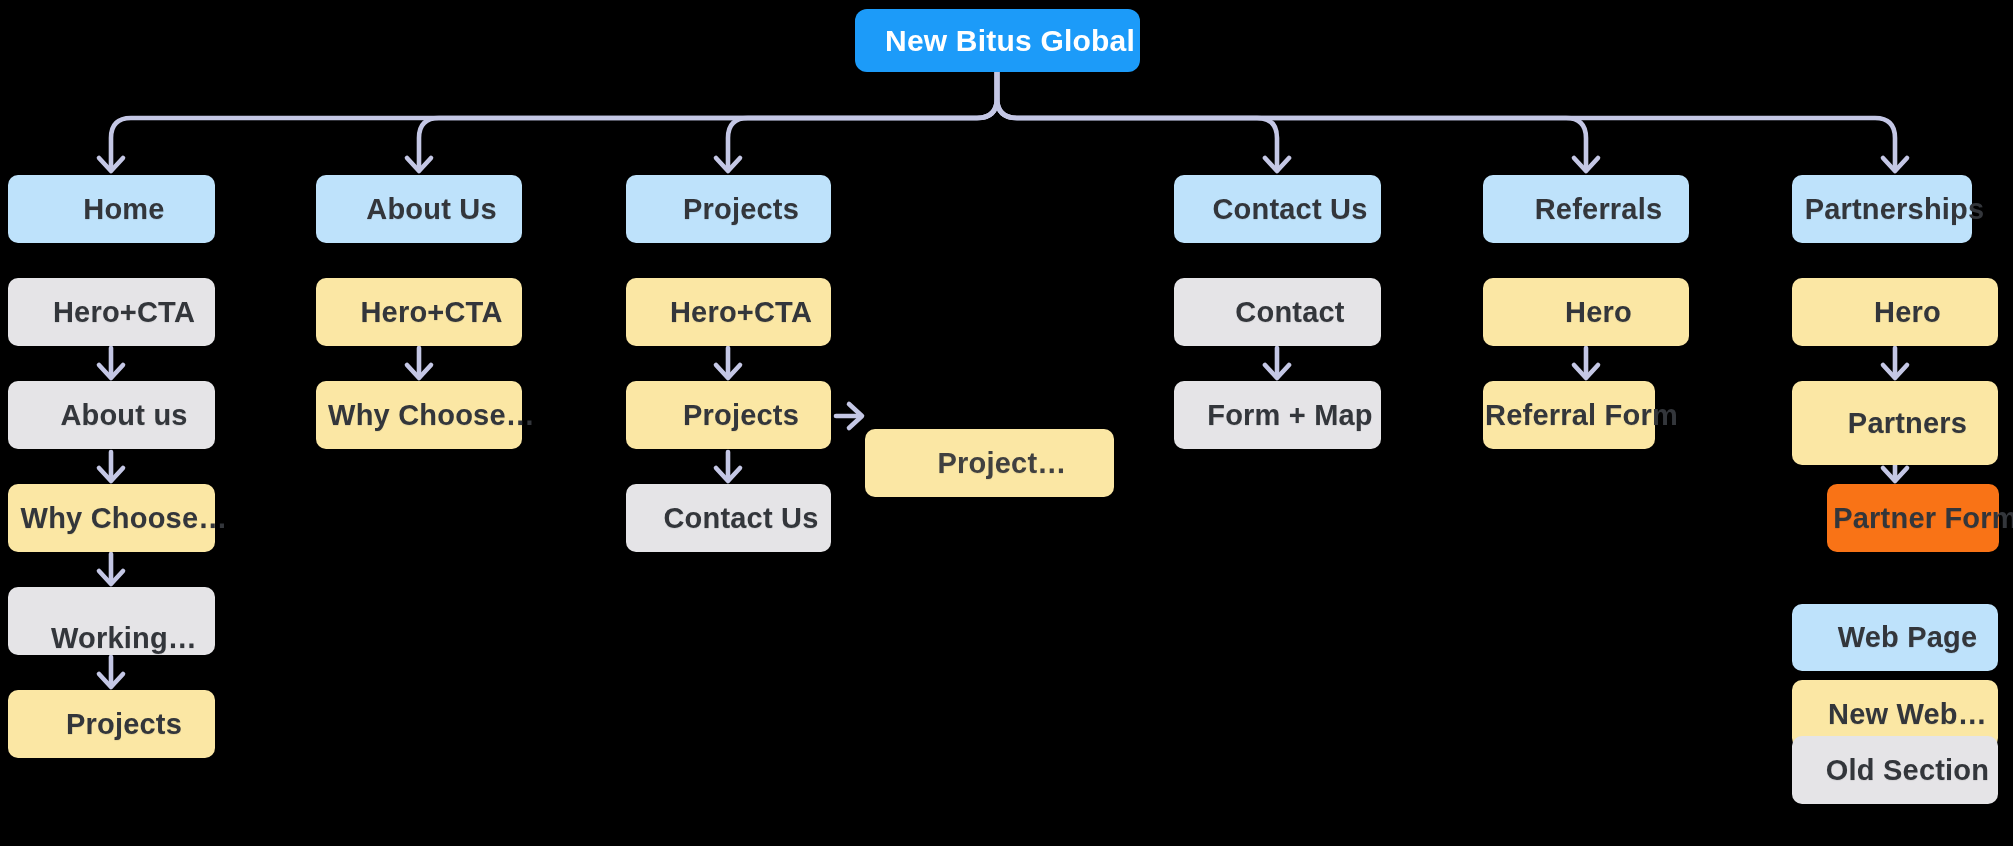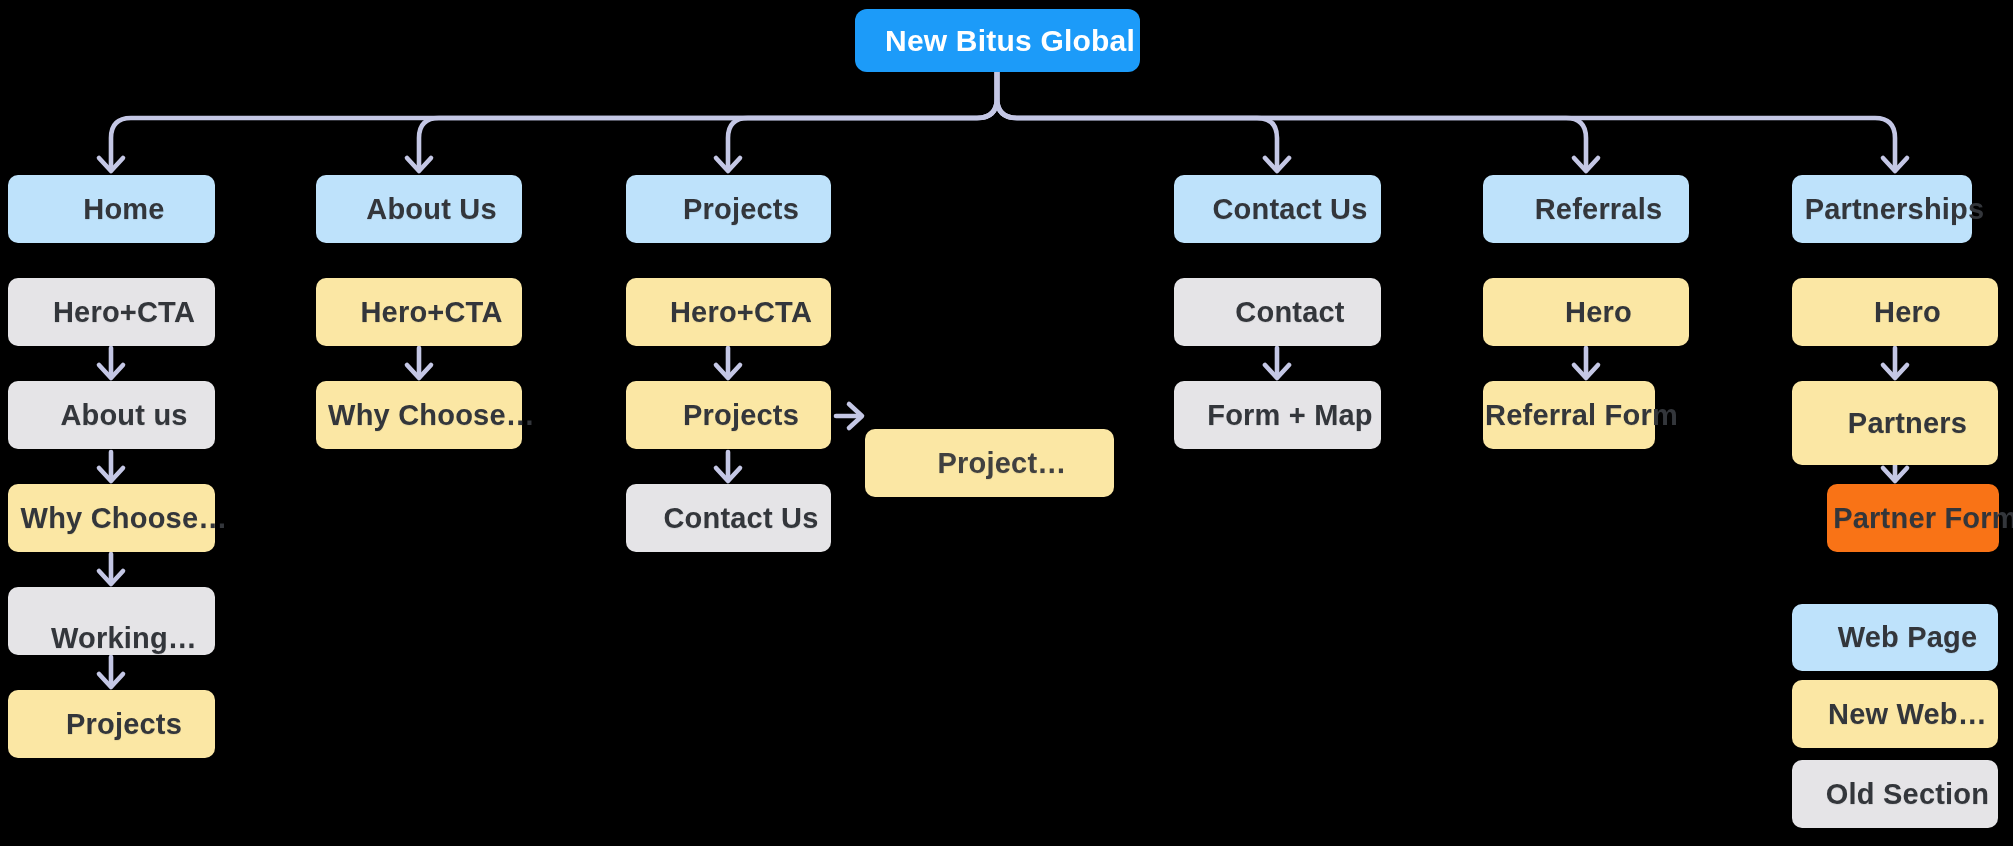--- a/index.html
+++ b/index.html
@@ -161,16 +161,16 @@
     </div>
     <div class="node" style="left: 1792px; top: 484px; width: 172px; height: 68px; background: #f97316; color: rgb(51, 54, 59); margin-left: 35px;">
       <span>Partner Form</span>
     </div>
     <div class="node" style="left: 1792px; top: 680px; width: 206px; height: 68px; background: rgb(251, 231, 164); color: rgb(51, 54, 59);">
       <span>New Web…</span>
     </div>
     <div class="node" style="left: 1792px; top: 604px; width: 206px; height: 67px; background: rgb(190, 226, 251); color: rgb(51, 54, 59);">
       <span>Web Page</span>
     </div>
-    <div class="node" style="left: 1792px; top: 760px; width: 206px; height: 68px; background: rgb(229, 228, 231); color: rgb(51, 54, 59);">
+    <div class="node" style="left: 1792px; top: 736px; width: 206px; height: 68px; background: rgb(229, 228, 231); color: rgb(51, 54, 59);">
       <span>Old Section</span>
     </div>
   </div>
 
 </body></html>

